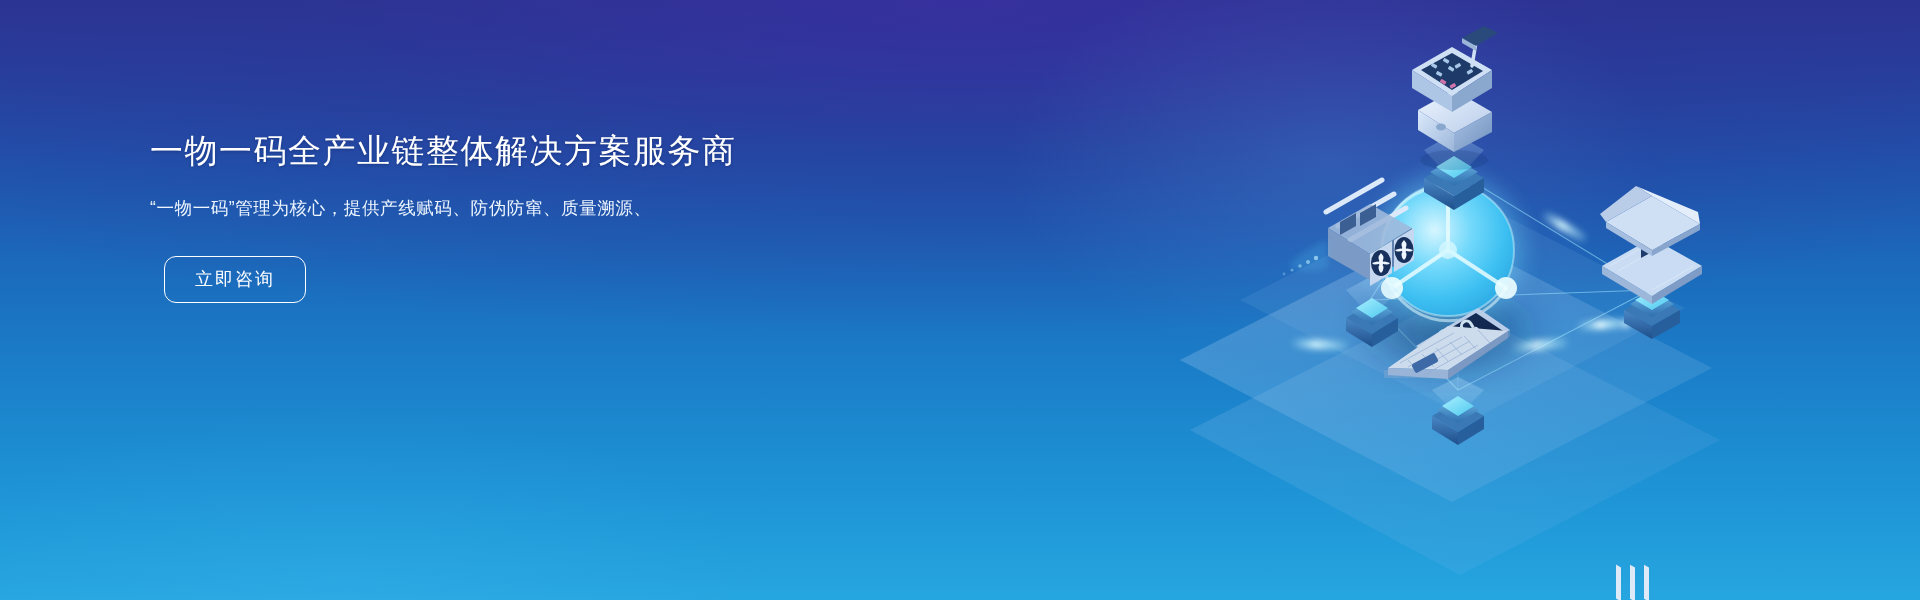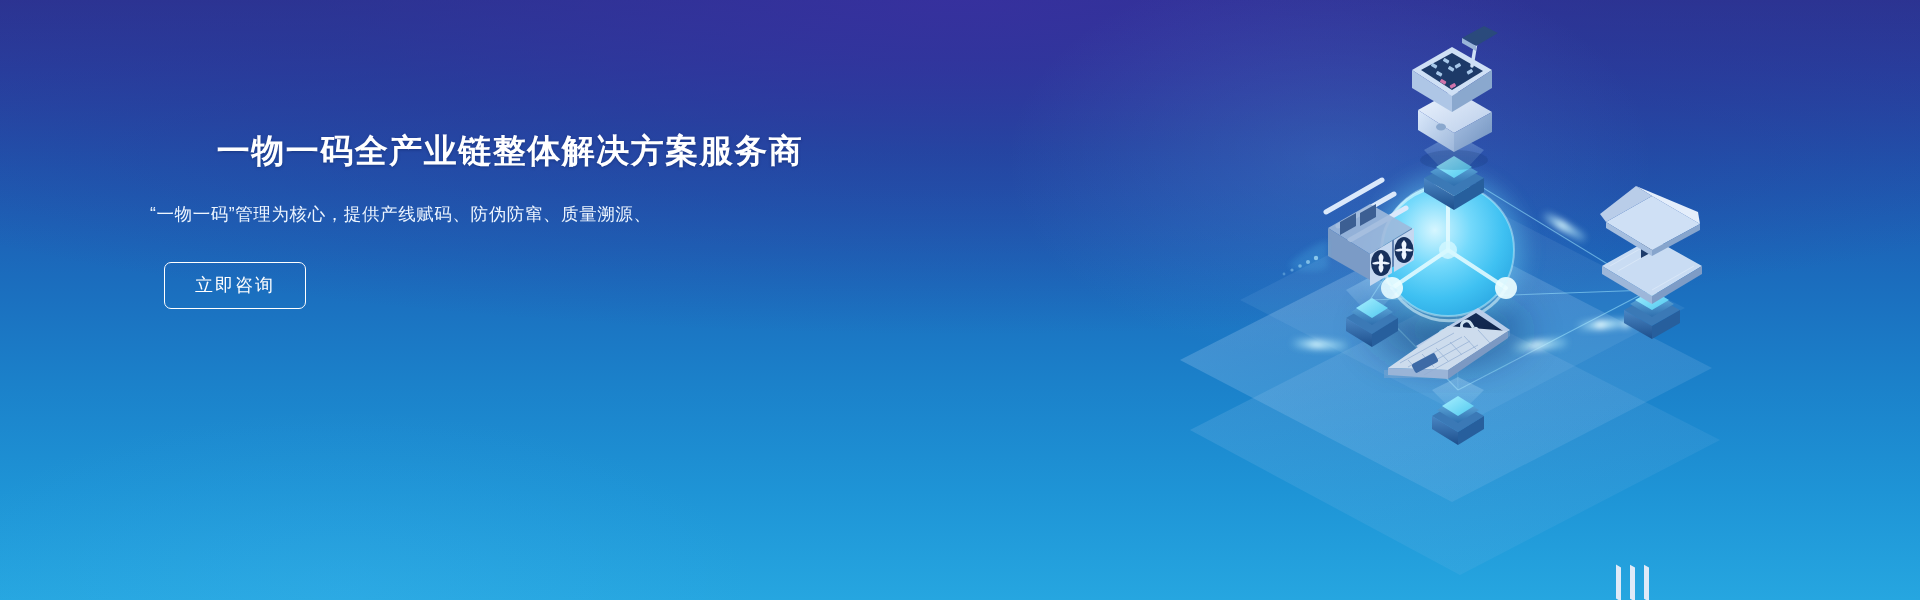--- a/index.html
+++ b/index.html
@@ -36,45 +36,44 @@
   }
 
   
   .copy{
     position:absolute;
     left:150px; top:130px;
     width:720px;
   }
   .headline{
     font-size:33px;
-    font-weight:bold;
+    font-weight:normal;
     color:#ffffff;
     letter-spacing:1.5px;
     line-height:1.25;
     white-space:nowrap;
     text-shadow:0 1px 3px rgba(6,24,70,0.35);
-    text-align:center;
   }
   .sub{
-    margin-top:26px;
+    margin-top:20px;
     font-size:17.5px;
     color:#eef6ff;
     line-height:2;
     letter-spacing:0.6px;
     font-weight:normal;
   }
   .sub div{ white-space:nowrap; }
 
   .cta{
     display:inline-block;
     margin-top:30px;
     margin-left:14px;
     padding:13px 30px 14px;
     border:1.6px solid #ffffff;
-    border-radius:7px;
+    border-radius:12px;
     color:#ffffff;
     font-size:18px;
     letter-spacing:2px;
     background:transparent;
     cursor:pointer;
     line-height:1;
   }
 
   
   .illus{

